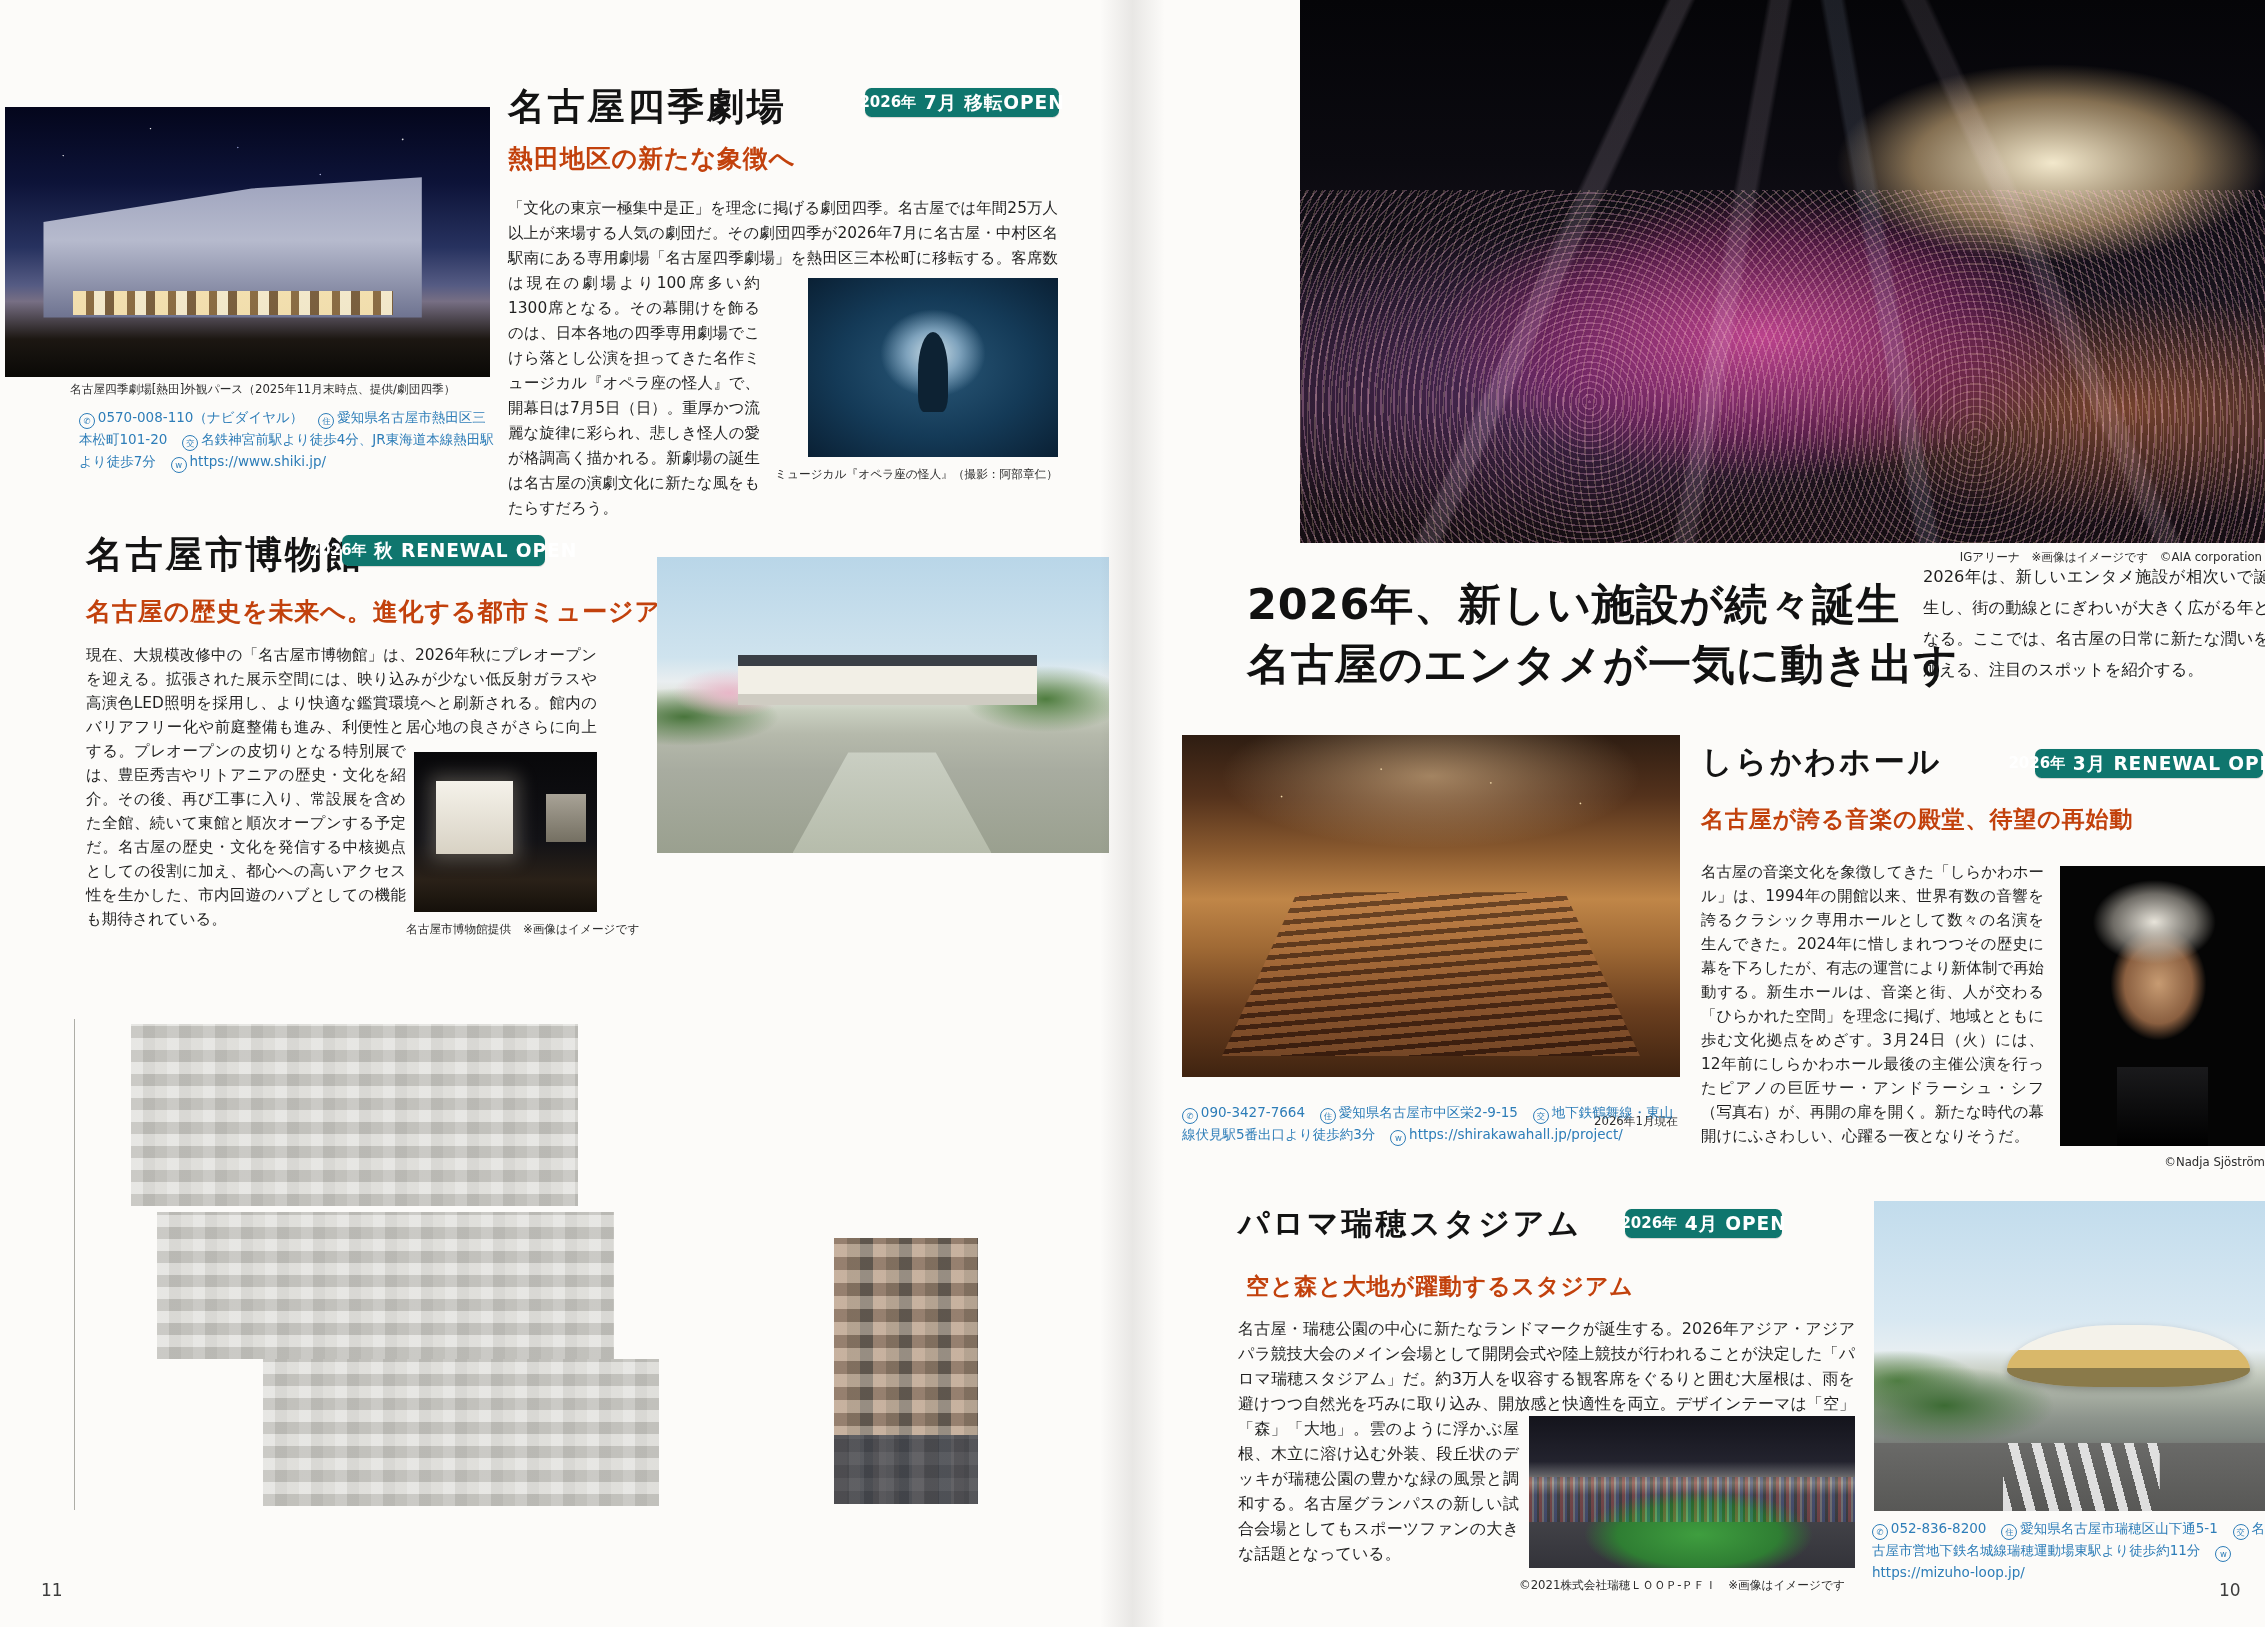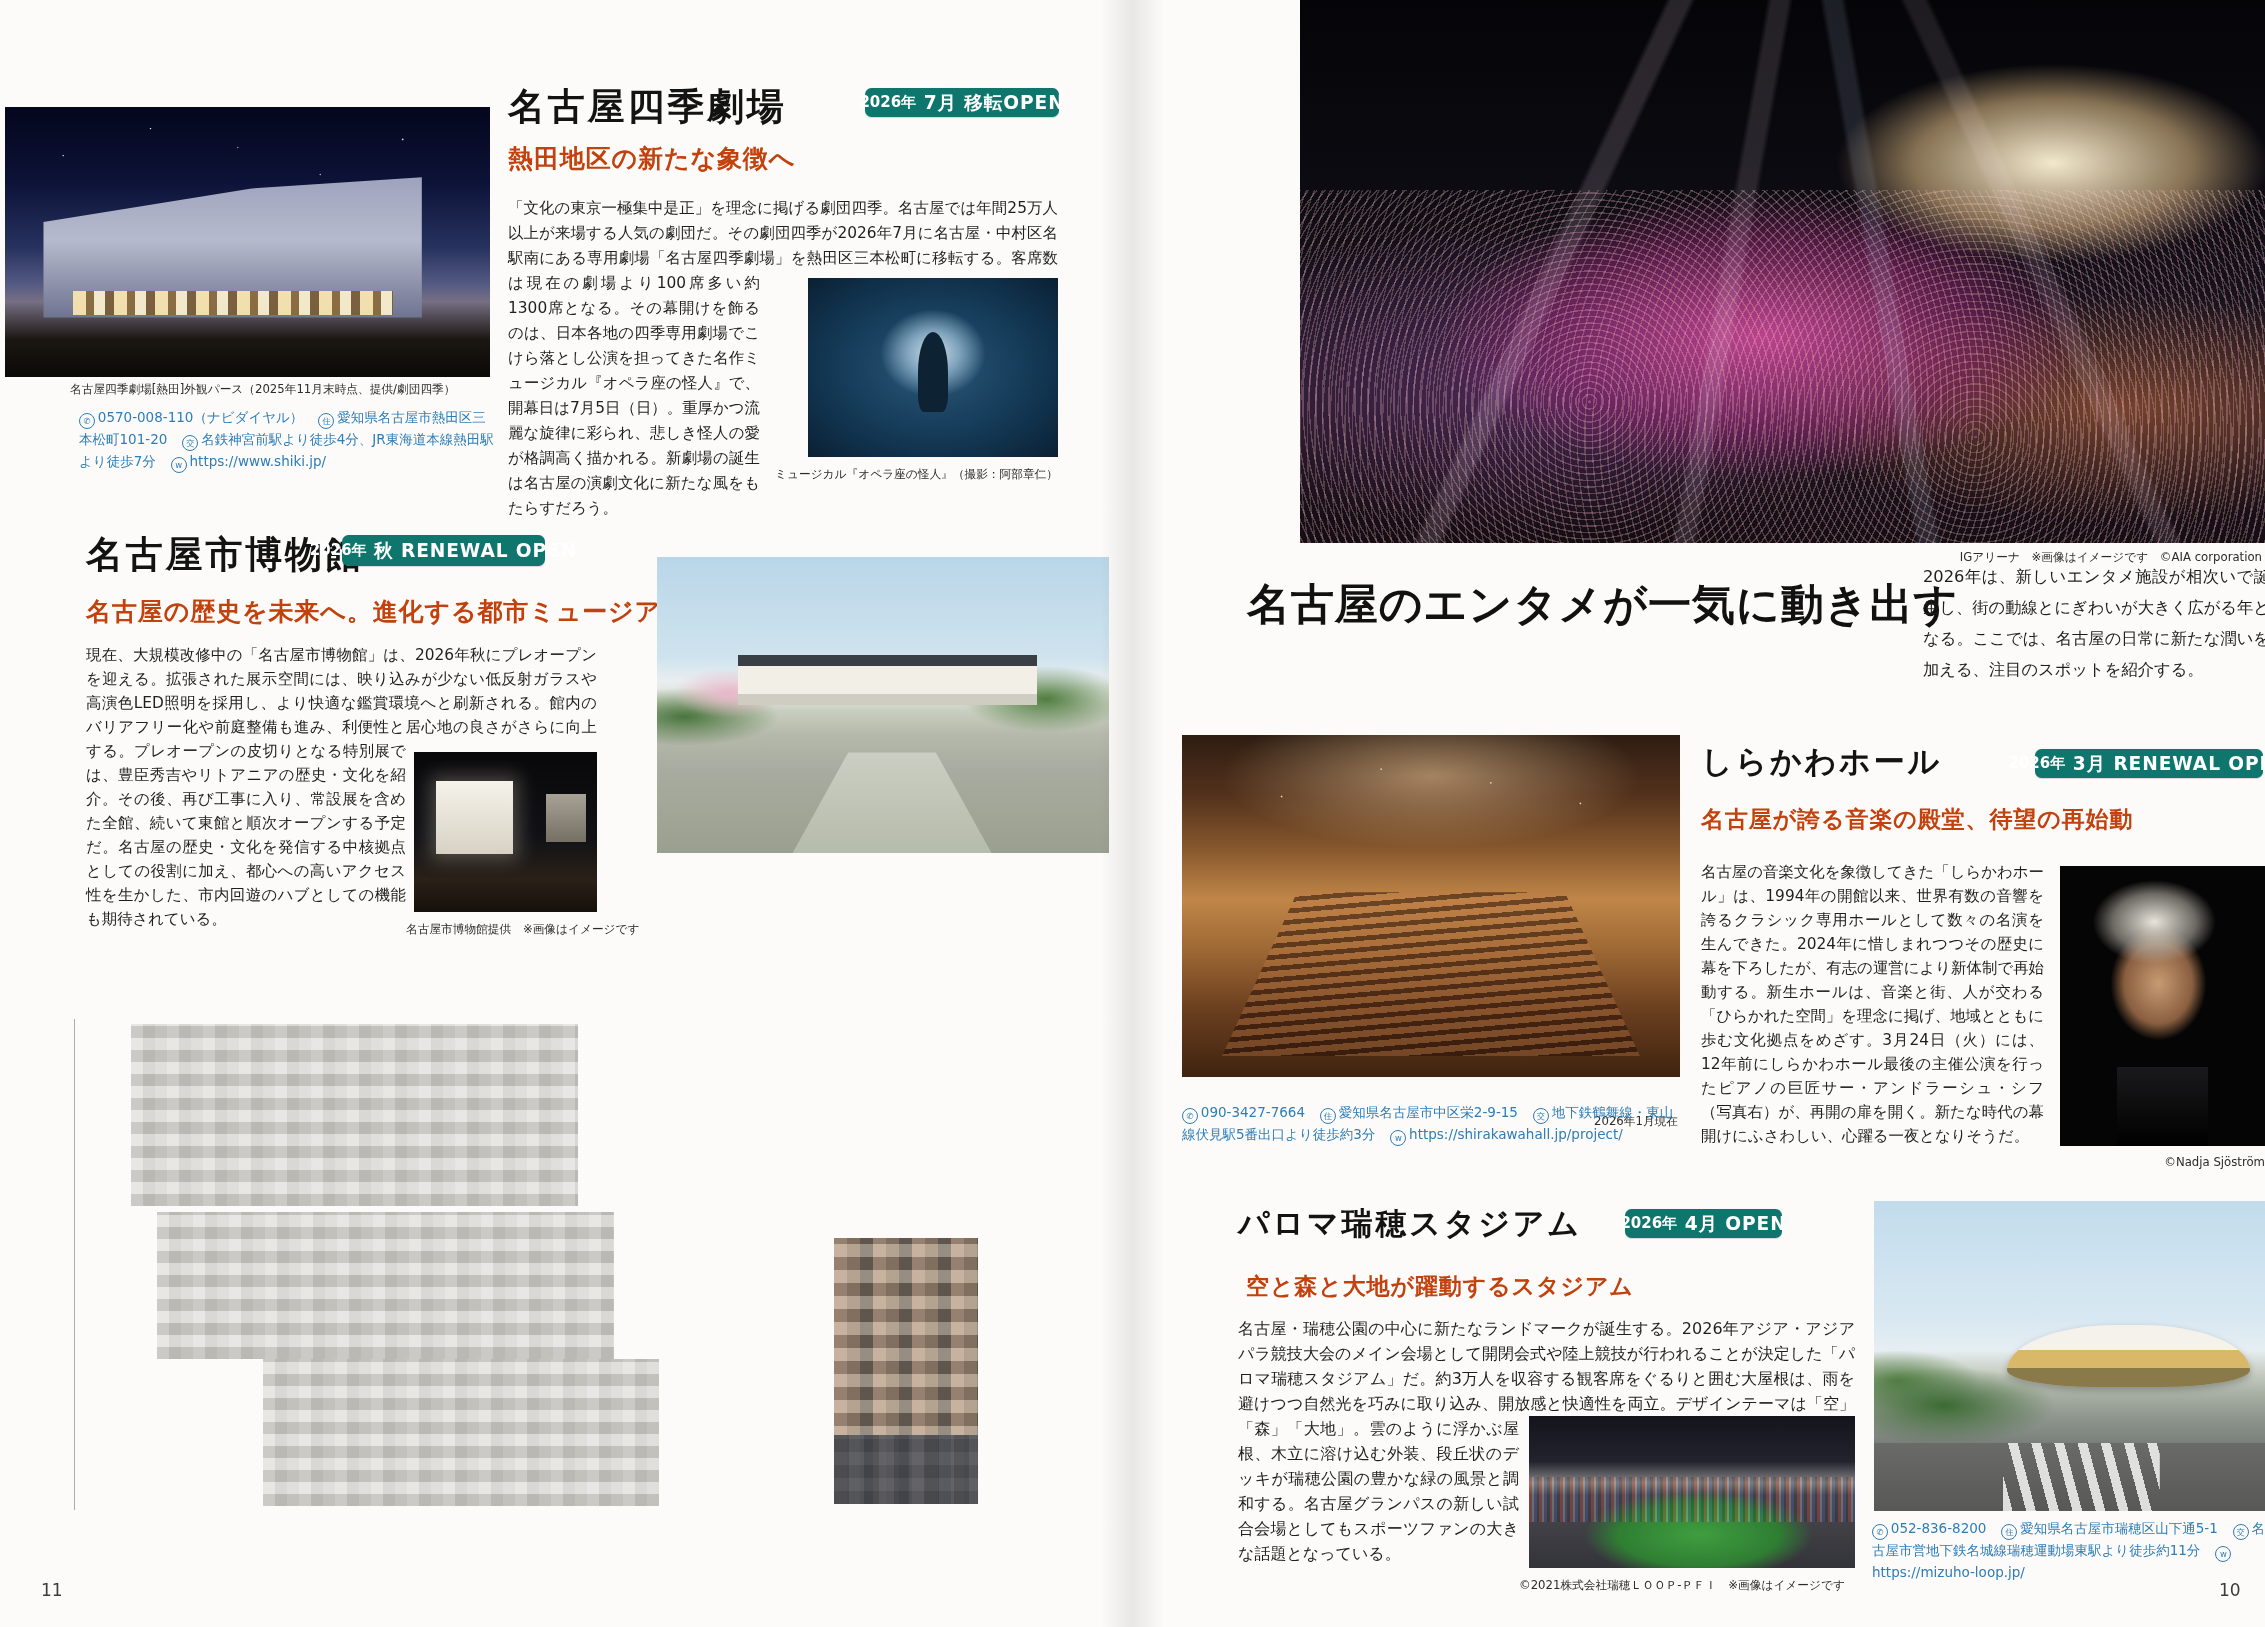--- a/index.html
+++ b/index.html
@@ -160,20 +160,21 @@
   <div class="mosaic-portrait" style="left:834px;top:1238px;width:144px;height:266px;"></div>
 
   <div class="pagenum" style="left:41px;top:1580px;">11</div>
 
   <div class="gutter"></div>
 
   <div class="photo ph-arena" style="left:1300px;top:0;width:965px;height:543px;"></div>
   <div class="caption" style="left:1585px;top:550px;width:677px;text-align:right;">IGアリーナ　※画像はイメージです　©AIA corporation</div>
 
   <div class="abs" style="left:1247px;top:574px;width:662px;font-weight:900;color:#111;font-size:43px;line-height:60px;letter-spacing:0.9px;white-space:nowrap;">
+    <div>2026年、新しい施設が続々誕生</div>
     <div>名古屋のエンタメが一気に動き出す</div>
   </div>
   <div class="abs" style="left:1923px;top:561px;width:347px;font-size:16.3px;line-height:31px;color:#1d1d1d;text-align:justify;">2026年は、新しいエンタメ施設が相次いで誕生し、街の動線とにぎわいが大きく広がる年となる。ここでは、名古屋の日常に新たな潤いを加える、注目のスポットを紹介する。</div>
 
   <div class="photo ph-hall" style="left:1182px;top:735px;width:498px;height:342px;"></div>
   <div class="caption" style="left:1417px;top:1081px;width:261px;text-align:right;margin-top:33px;">2026年1月現在</div>
   <div class="contact" style="left:1182px;top:1102px;width:503px;">
     <span class="cseg"><span class="cicon">✆</span><span>090-3427-7664</span></span><span class="cseg"><span class="cicon">住</span><span>愛知県名古屋市中区栄2-9-15</span></span><span class="cseg"><span class="cicon">交</span><span>地下鉄鶴舞線・東山線伏見駅5番出口より徒歩約3分</span></span><span class="cseg"><span class="cicon">w</span><span>https://shirakawahall.jp/project/</span></span>
   </div>
 

